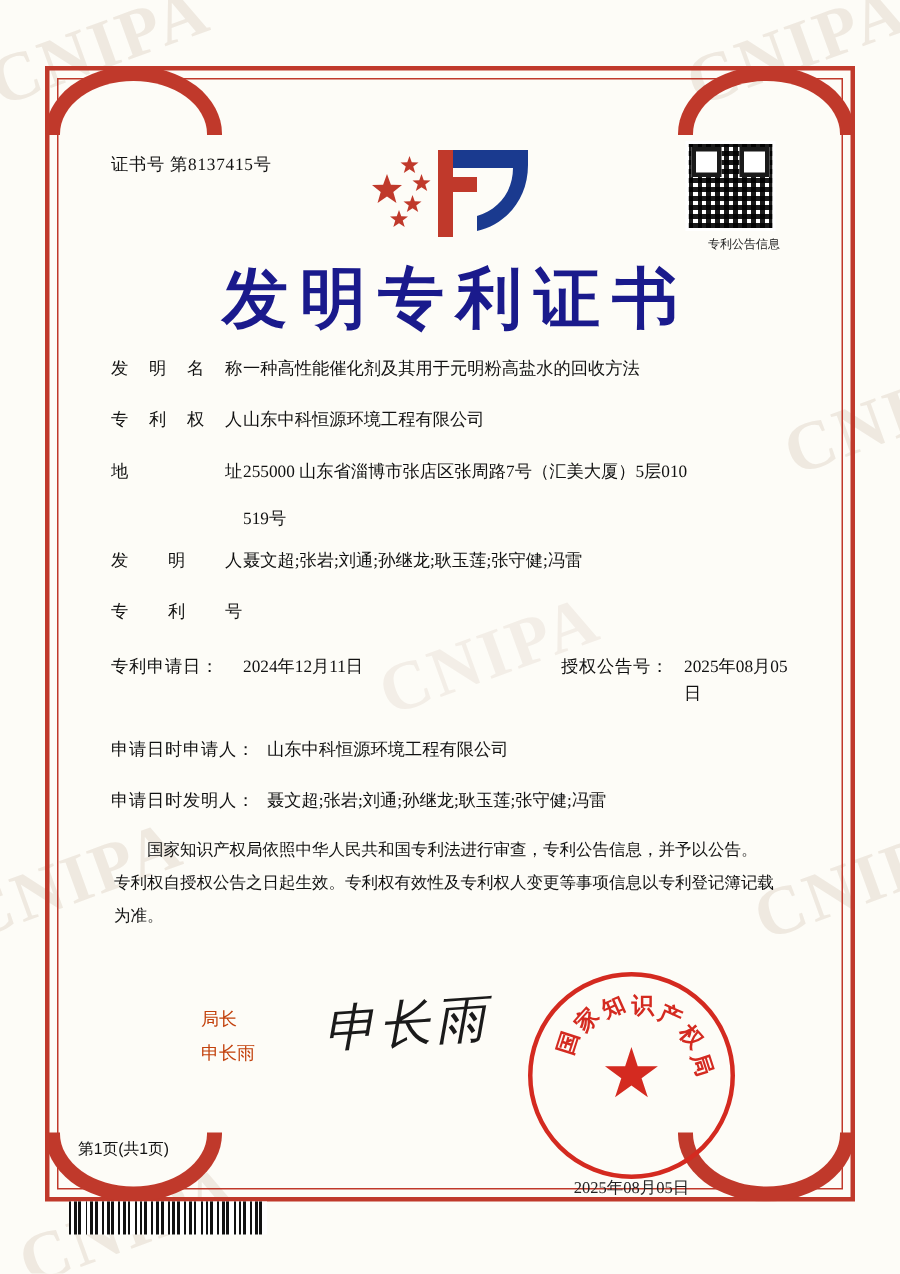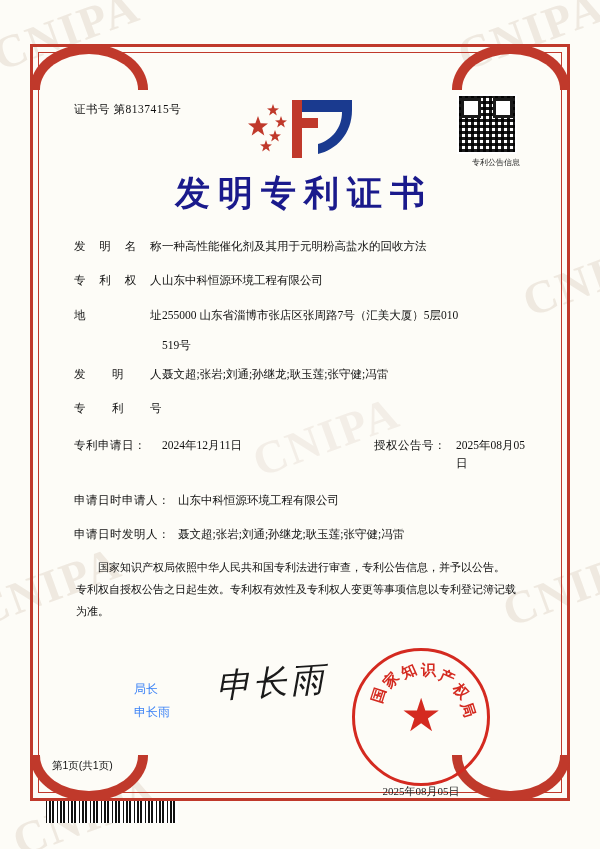--- a/index.html
+++ b/index.html
@@ -141,21 +141,21 @@
     width: 120px;
     height: 70px;
   }
 
   .title {
     position: absolute;
     top: 104px;
     width: 100%;
     text-align: center;
     font-family: "Liberation Serif", serif;
-    font-size: 35px;
+    font-size: 44px;
     font-weight: bold;
     color: #1a1a8c;
     letter-spacing: 8px;
     text-indent: 8px;
   }
 
   
   .fields {
     position: absolute;
     top: 172px;
@@ -221,25 +221,25 @@
   
   .sig-area {
     position: absolute;
     top: 588px;
     left: 24px;
     right: 22px;
     height: 120px;
   }
   .sig-labels {
     position: absolute;
-    left: 58px; top: 24px;
+    left: 58px; top: 14px;
     font-family: "Liberation Serif", serif;
     font-size: 12px;
     line-height: 1.9;
-    color: #3b82f6;
+    color: #c2410c;
   }
   .sig-hand {
     position: absolute;
     left: 140px; top: 6px;
     font-family: "Liberation Serif", serif;
     font-size: 34px;
     color: #1a1a1a;
     font-style: italic;
     letter-spacing: 3px;
     transform: rotate(-4deg);

